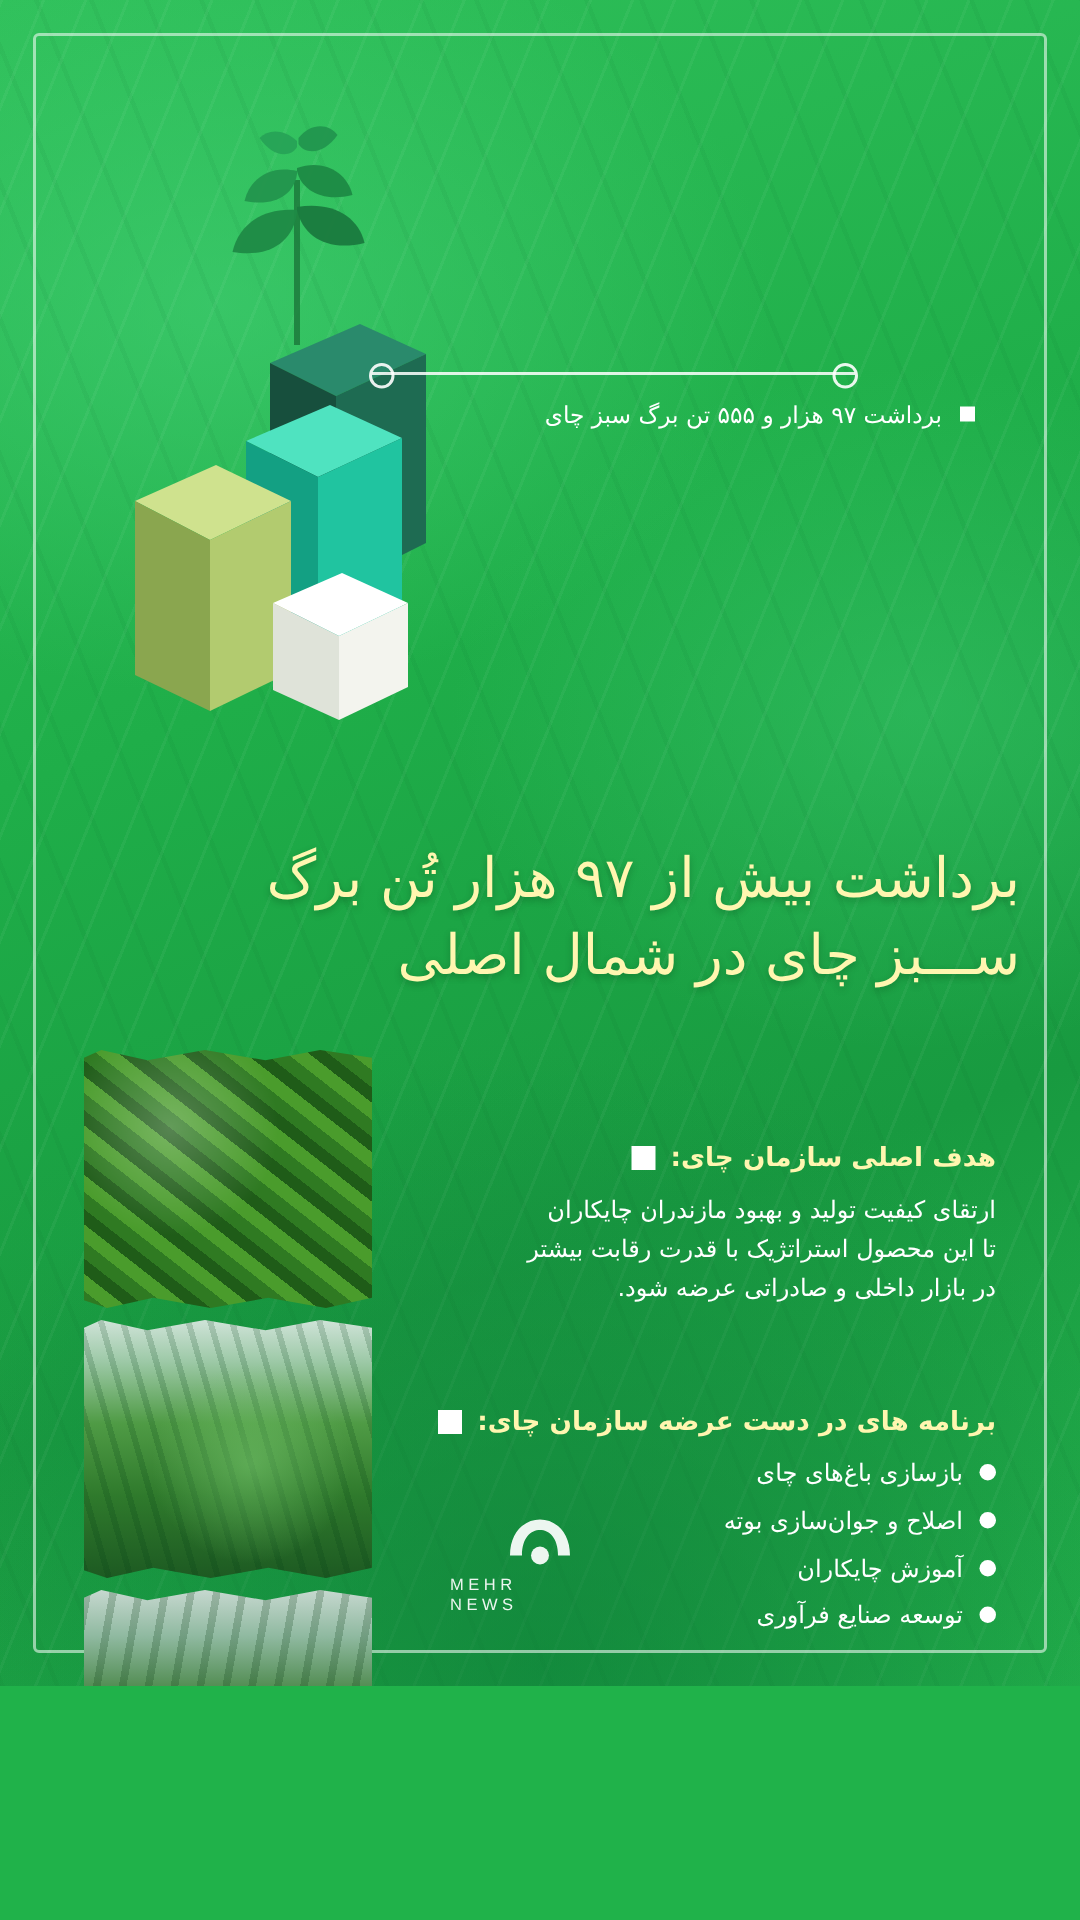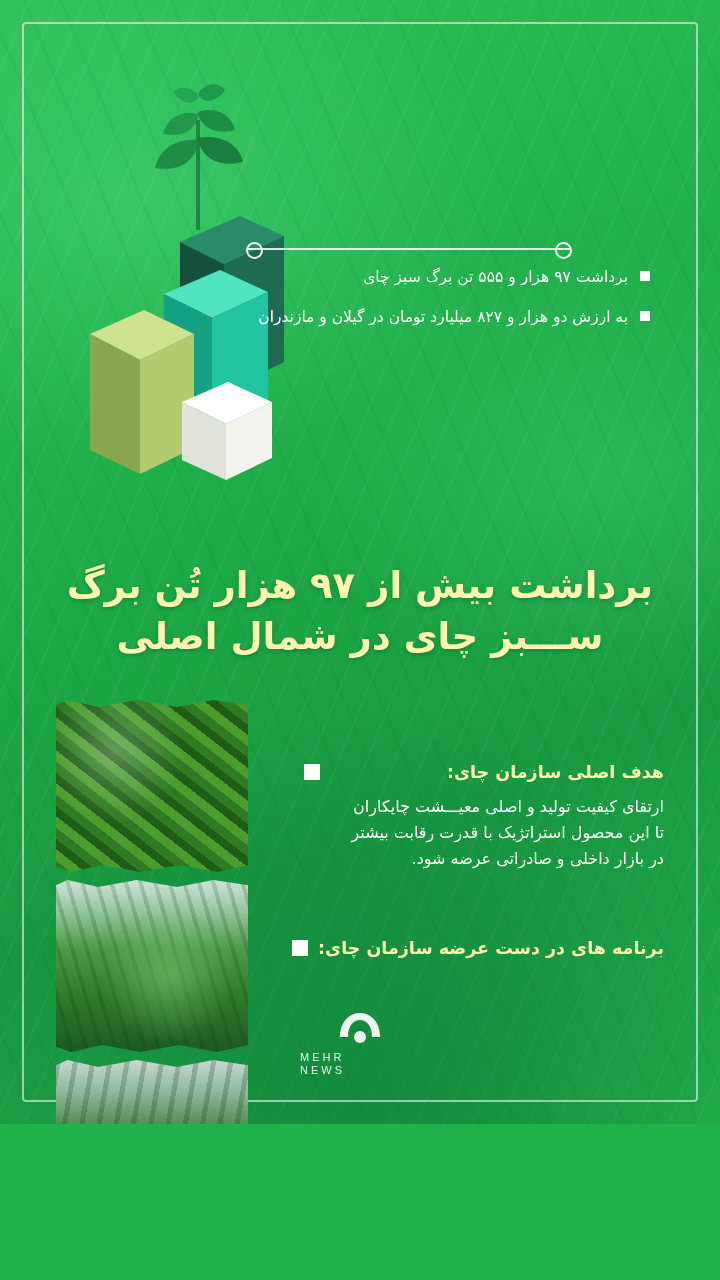--- a/index.html
+++ b/index.html
@@ -105,24 +105,24 @@
 
   
   .bars { position: absolute; left: 92px; top: 140px; width: 200px; height: 300px; }
 
   
   .headline {
     position: absolute;
     top: 560px;
     right: 40px;
     left: 40px;
-    text-align: center;
+    text-align: right;
     direction: rtl;
     color: #fff6b0;
-    font-weight: bold;
+    font-weight: normal;
     font-size: 37px;
     line-height: 1.38;
     text-shadow: 0 2px 5px rgba(0,60,20,0.30);
   }
 
   
   .photos { position: absolute; left: 48px; top: 700px; width: 200px; }
   .photo {
     width: 192px;
     height: 172px;
@@ -170,21 +170,21 @@
 
   .sec-title {
     color: #fff6b0;
     font-weight: bold;
     font-size: 17.5px;
     letter-spacing: -0.3px;
     margin-bottom: 12px;
     white-space: nowrap;
     display: flex;
     align-items: center;
-    justify-content: space-between;
+    justify-content: flex-start;
     gap: 10px;
   }
   .sec-title .marker {
     width: 16px; height: 16px;
     background: #ffffff;
     flex: 0 0 auto;
     order: 2;
   }
   .sec-title .txt { order: 1; }
 
@@ -280,52 +280,57 @@
           <polygon points="110,200 154,222 154,278 110,258" fill="#dfe3d9"></polygon>
           <polygon points="154,222 200,200 200,256 154,278" fill="#f3f4ee"></polygon>
         </g>
       </svg>
     </div>
 
     <div class="rule"></div>
 
     <ul class="bullets-top">
       <li><span class="sq"></span><span>برداشت ۹۷ هزار و ۵۵۵ تن برگ سبز چای</span></li>
-      <li><span class="sq"></span><span>به ارزش دو هزار و ۸۲۷ میلیارد تومان در گیلان و مازندران</span></li>
     </ul>
   </div>
 
   <div class="headline">
     <div>برداشت بیش از ۹۷ هزار تُن برگ</div>
     <div>ســـبز چای در شمال اصلی</div>
   </div>
 
   <div class="photos">
     <div class="photo p1"></div>
     <div class="photo p2"></div>
     <div class="photo p3"></div>
   </div>
 
   <div class="block-goal">
     <div class="sec-title">
       <span class="txt">هدف اصلی سازمان چای:</span>
       <span class="marker"></span>
     </div>
     <div class="goal-body">
-      <div>ارتقای کیفیت تولید و اصلی معیـــشت چایکاران</div>
+      <div>ارتقای کیفیت تولید و بهبود مازندران چایکاران</div>
       <div>تا این محصول استراتژیک با قدرت رقابت بیشتر</div>
       <div>در بازار داخلی و صادراتی عرضه شود.</div>
     </div>
   </div>
 
   <div class="block-plans">
     <div class="sec-title">
       <span class="txt">برنامه های در دست عرضه سازمان چای:</span>
       <span class="marker"></span>
     </div>
+    <ul class="plans">
+      <li><span class="dot"></span><span>بازسازی باغ‌های چای</span></li>
+      <li><span class="dot"></span><span>اصلاح و جوان‌سازی بوته</span></li>
+      <li><span class="dot"></span><span>آموزش چایکاران</span></li>
+      <li><span class="dot"></span><span>توسعه صنایع فرآوری</span></li>
+    </ul>
   </div>
 
   <div class="logo">
     <svg class="mark" width="52" height="40" viewBox="0 0 52 40" aria-hidden="true">
       <path d="M6 30 C6 14 16 6 26 6 C36 6 46 14 46 30 L38 30 C38 18 32 13 26 13 C20 13 14 18 14 30 Z" fill="#ffffff" opacity="0.92"></path>
       <circle cx="26" cy="30" r="6" fill="#ffffff" opacity="0.92"></circle>
     </svg>
     <div class="ln">MEHR</div>
     <div class="ln">NEWS</div>
   </div>

